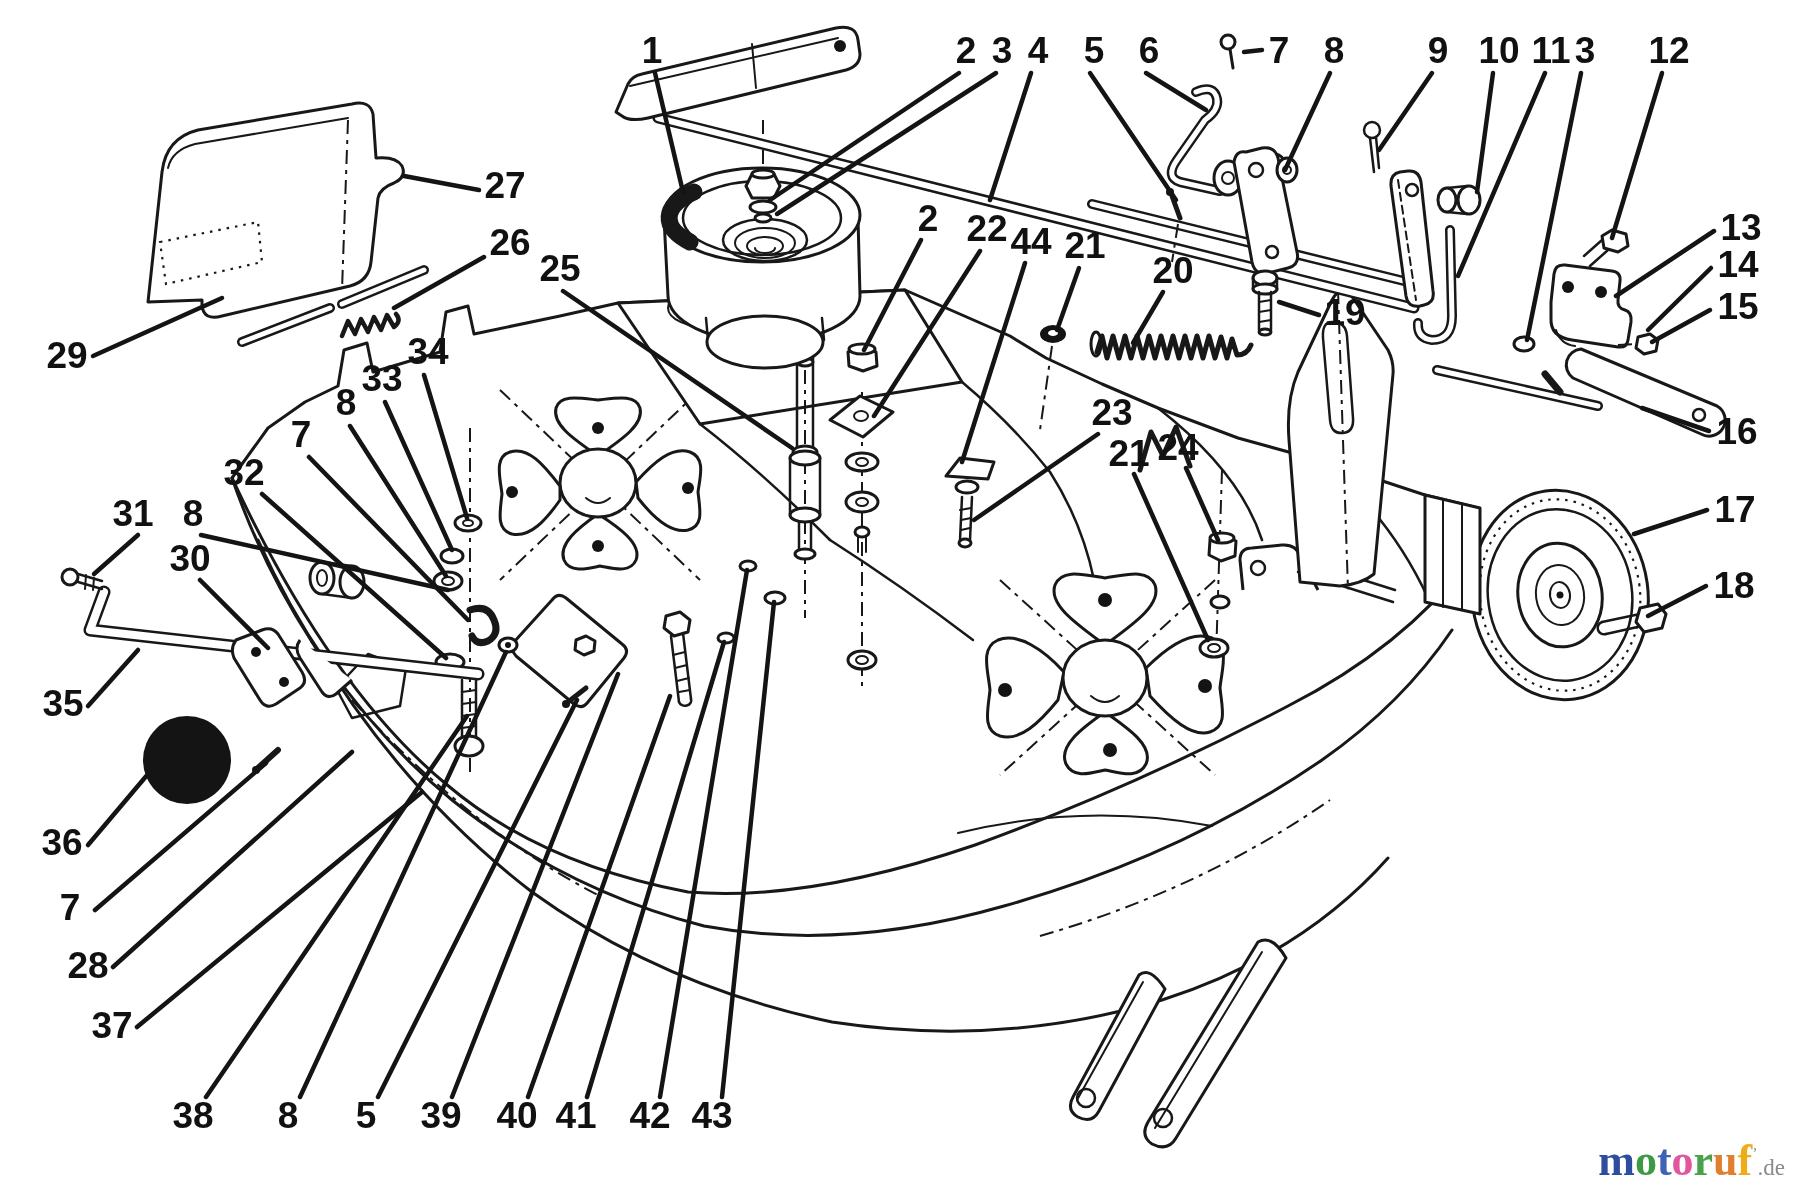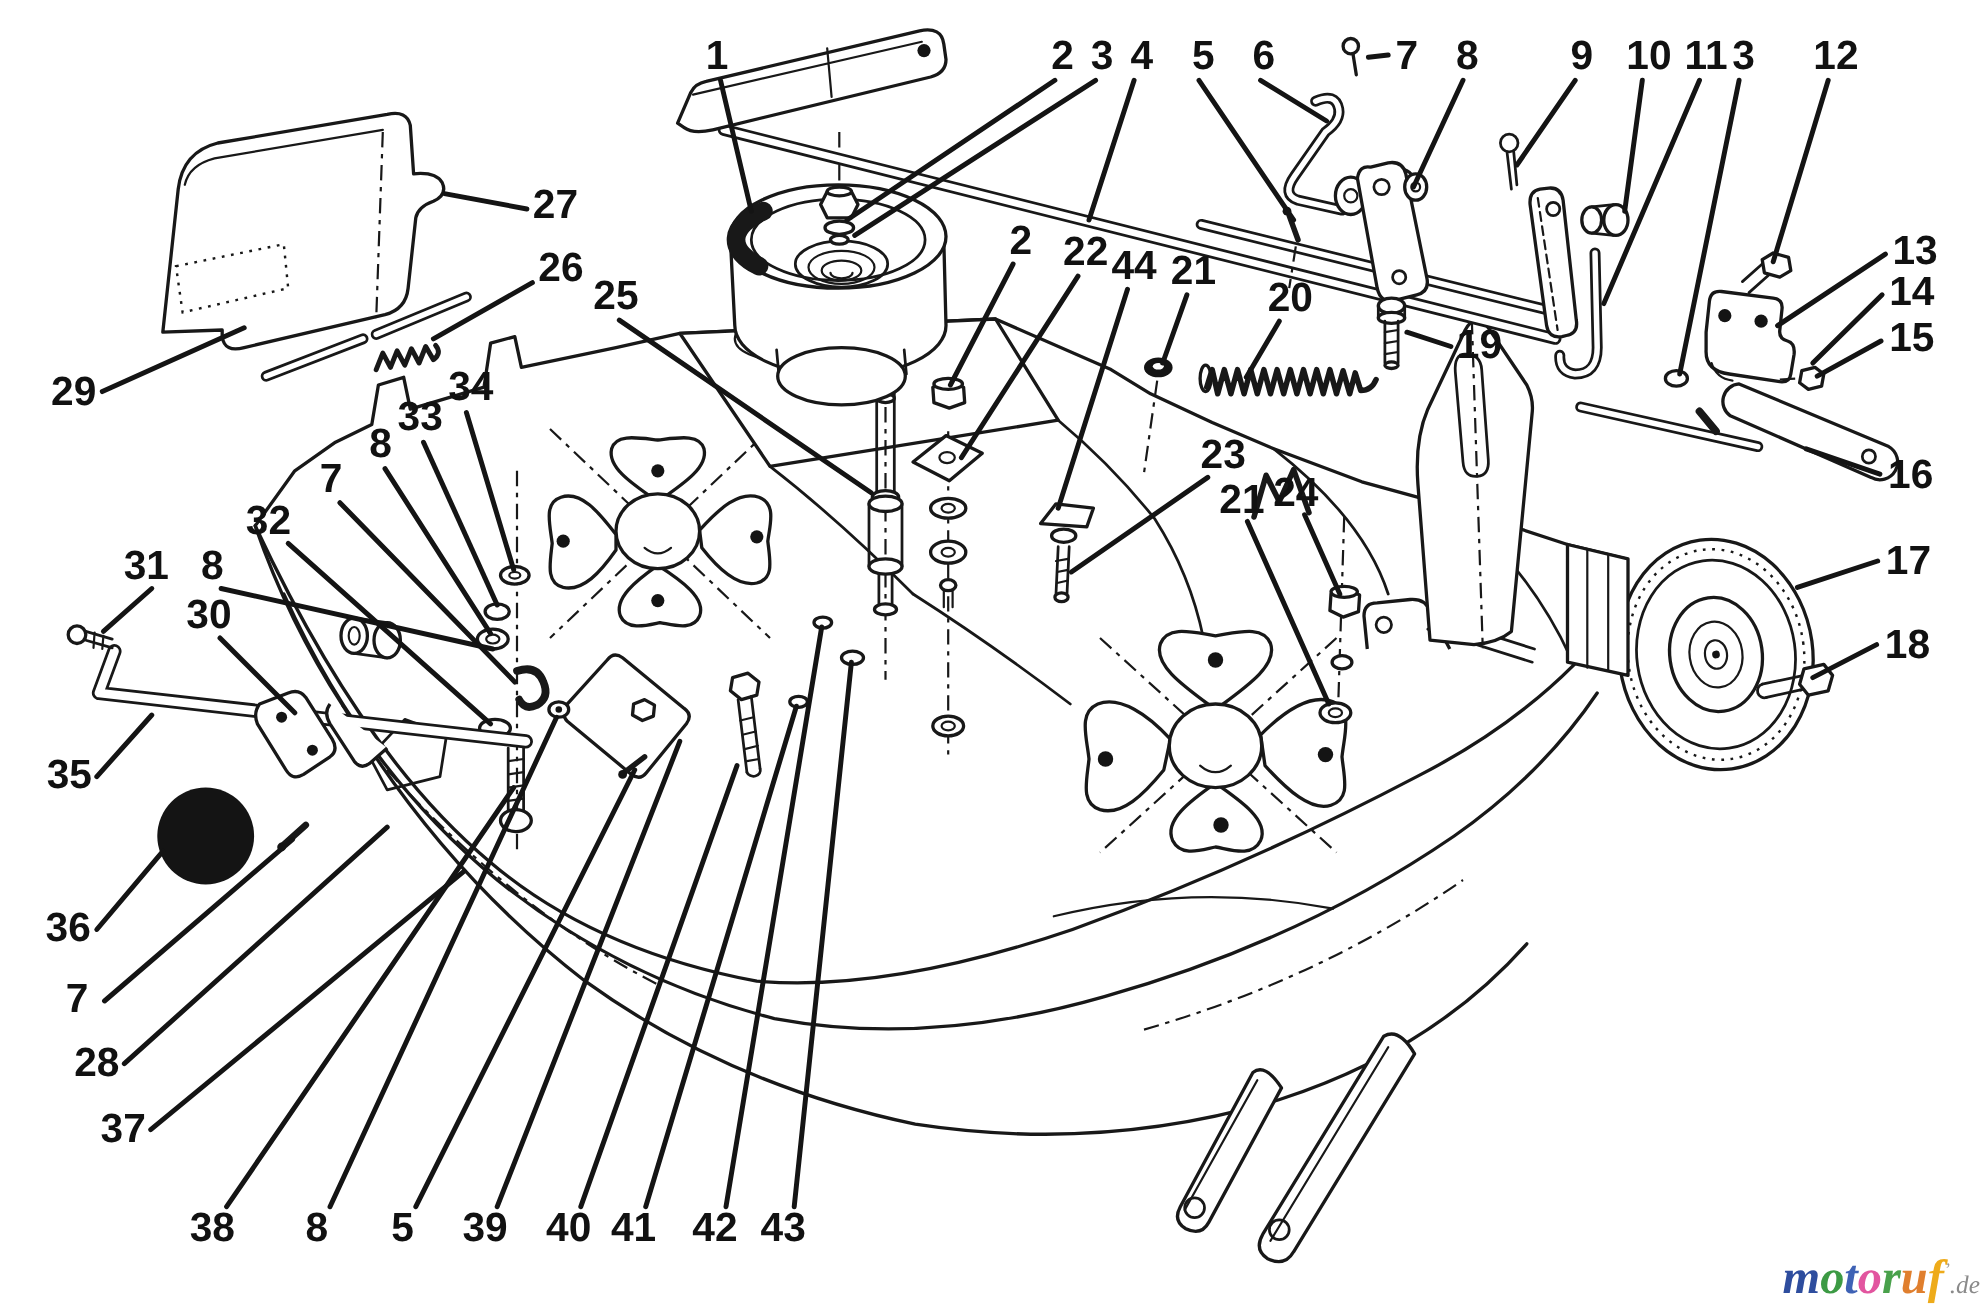--- a/index.html
+++ b/index.html
@@ -12,22 +12,22 @@
   .med{stroke-width:2.5;}
   .thick{stroke-width:5;}
   .rod{stroke:#181818;fill:none;stroke-linecap:round;stroke-linejoin:round;}
   .core{stroke:#ffffff;fill:none;stroke-linecap:round;stroke-linejoin:round;}
   .dd{stroke:#181818;fill:none;stroke-width:2;stroke-dasharray:14 6 4 6;}
   .dot{stroke:#181818;fill:none;stroke-width:2.2;stroke-dasharray:2.5 6;}
   .blackfill{fill:#141414;stroke:none;}
   line.leader{stroke:#141414;stroke-width:4.5;stroke-linecap:round;}
   text.callout{font-family:"Liberation Sans",sans-serif;font-weight:700;font-size:37px;
                fill:#111;text-anchor:middle;}
-  .watermark{position:absolute;right:0;bottom:2px;
-             font-family:"Liberation Serif",serif;font-style:italic;font-weight:700;
+  .watermark{position:absolute;right:15px;bottom:2px;
+             font-family:"Liberation Serif",serif;font-weight:700;
              font-size:44px;line-height:1;user-select:none;}
   .watermark span{display:inline-block;}
   .watermark .suffix{font-size:23px;font-weight:400;vertical-align:baseline;}
   .watermark .tick{font-size:16px;vertical-align:super;font-weight:400;}
 </style>
 </head>
 <body>
 
 <div class="stage">
 <svg id="diagram-svg" width="1800" height="1185" viewBox="0 0 1800 1185">

